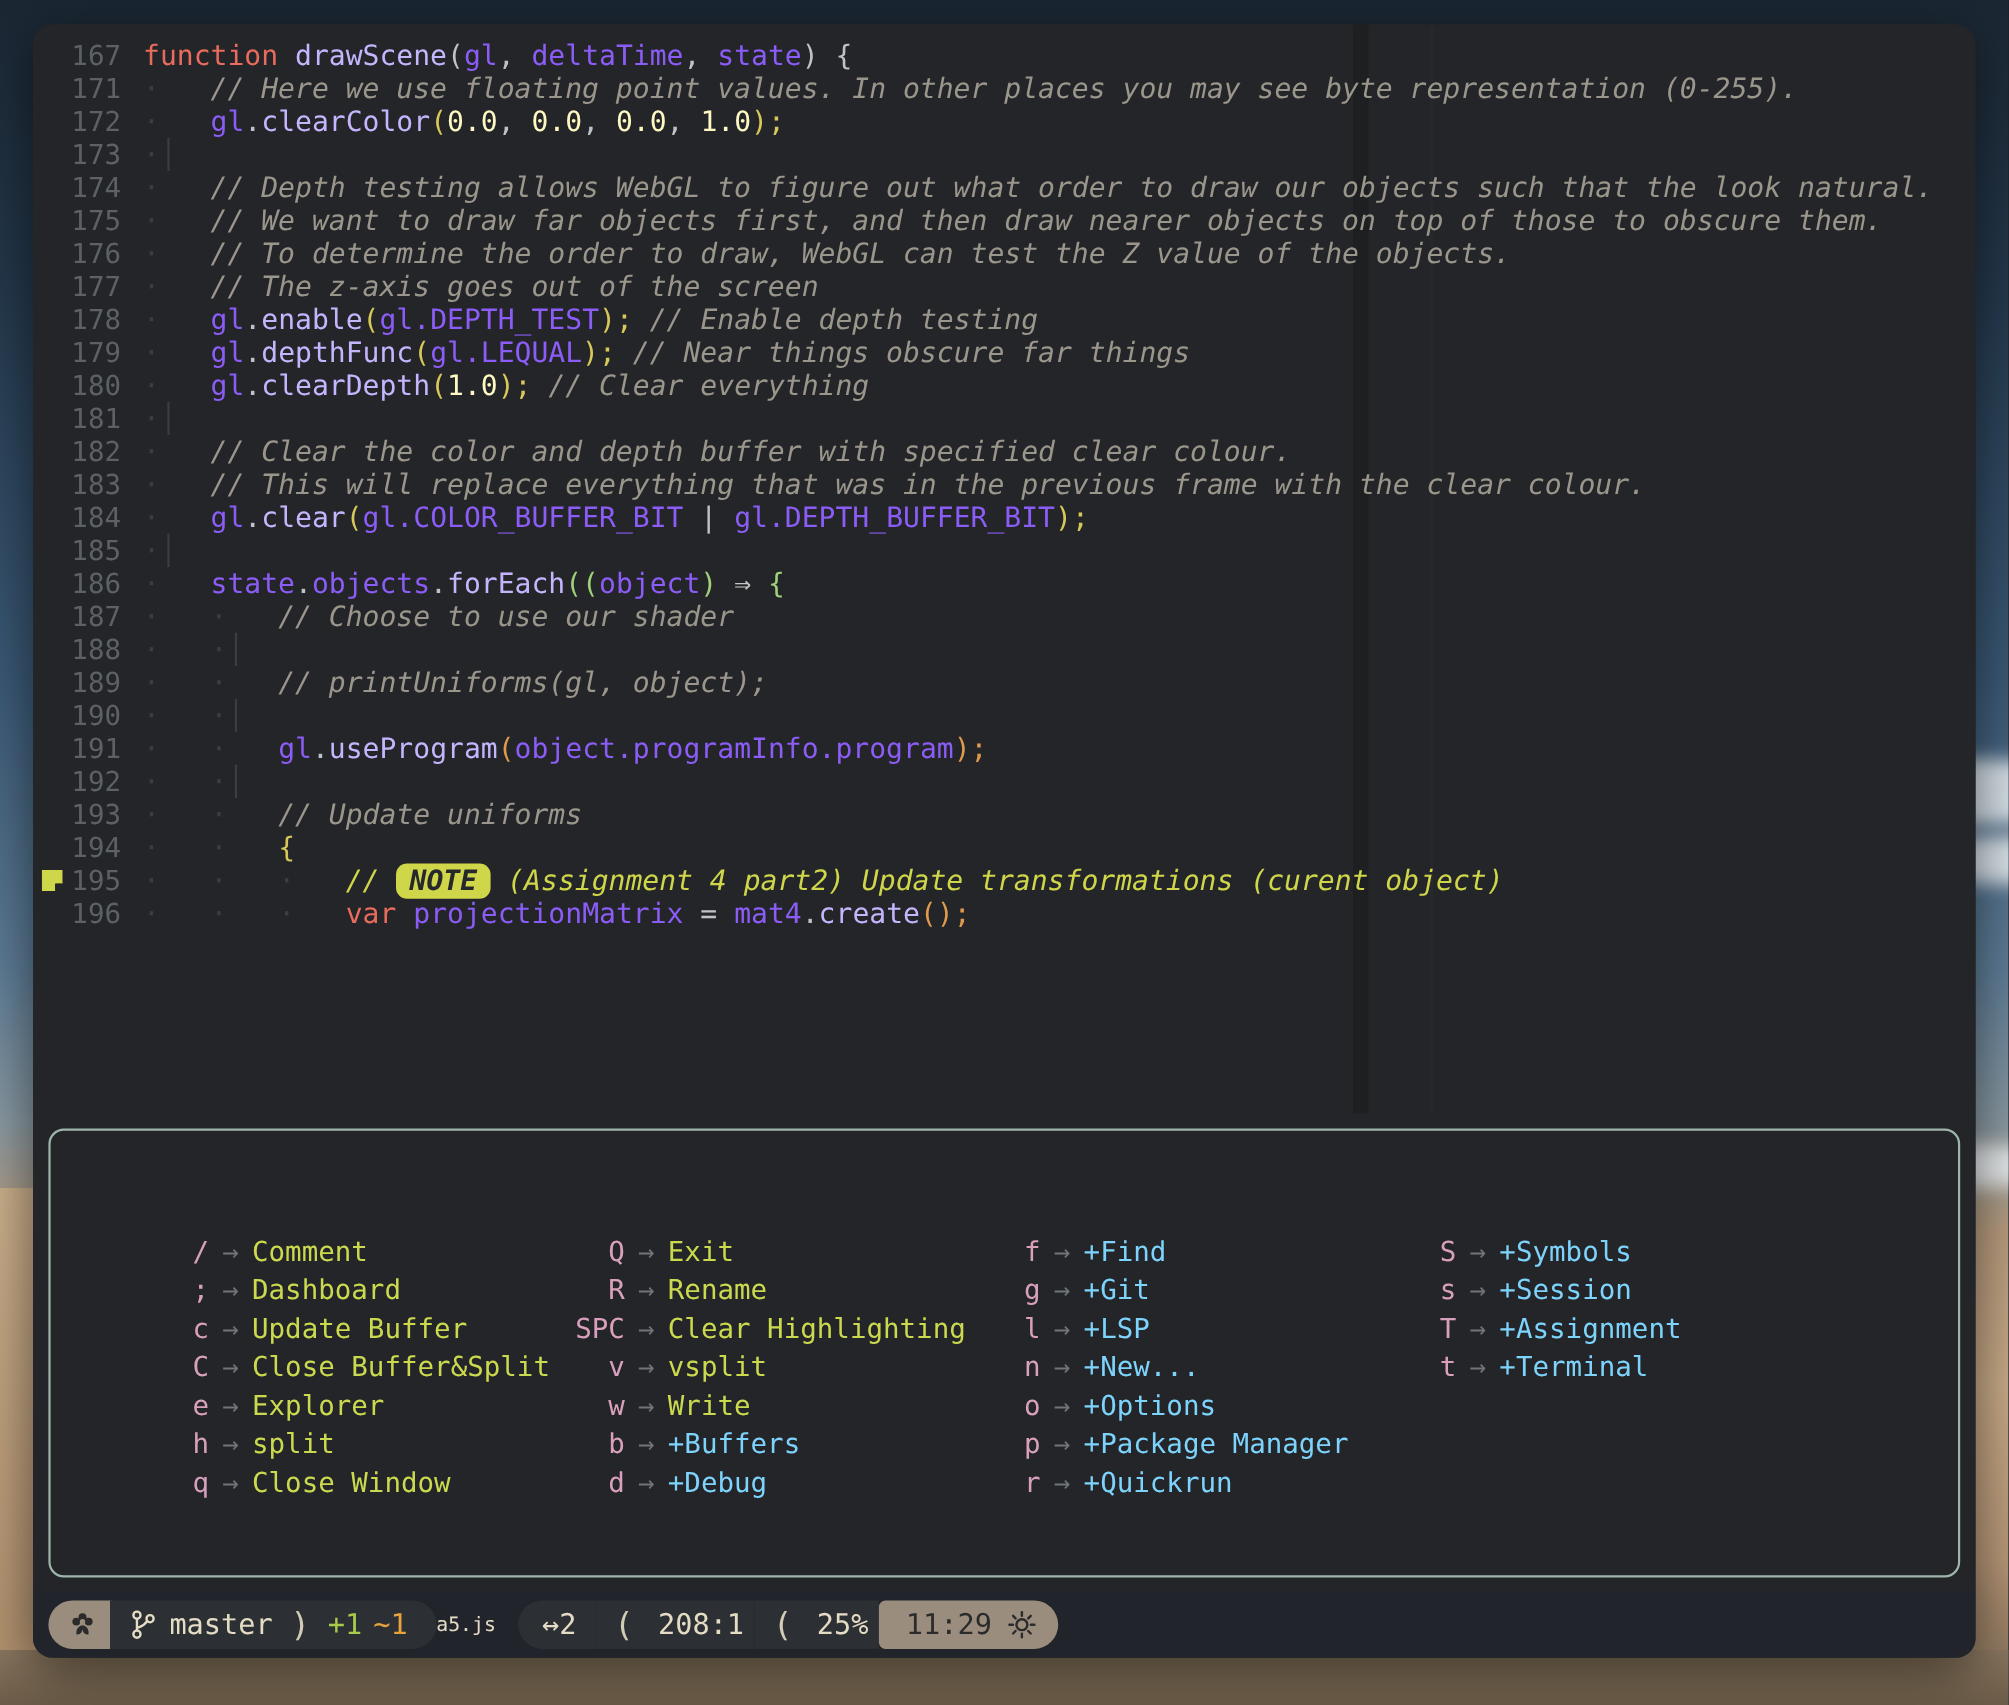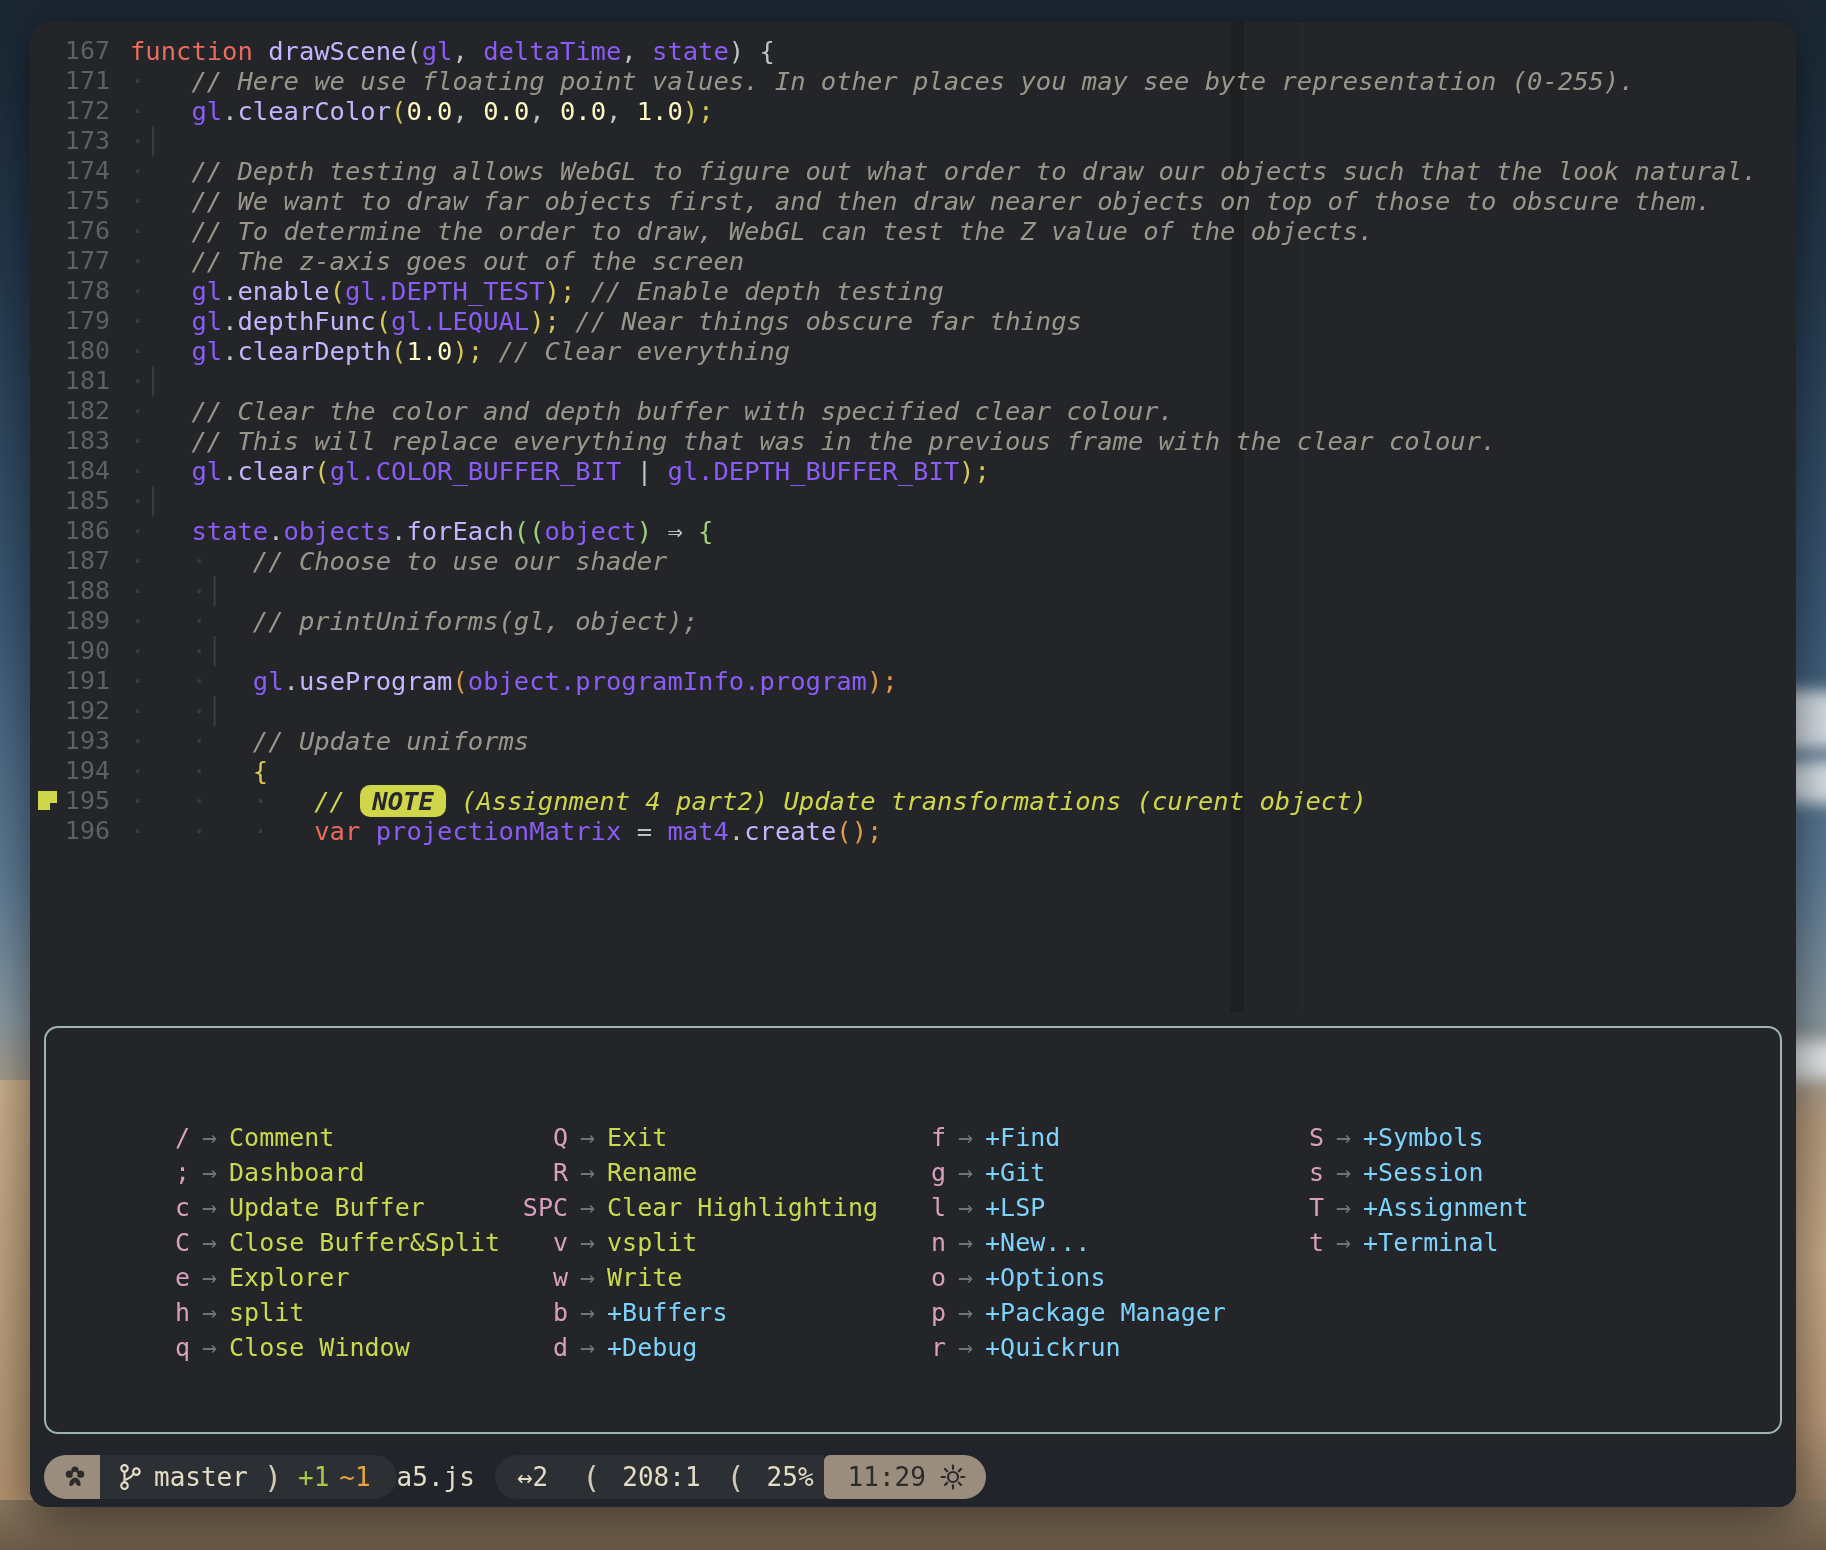--- a/index.html
+++ b/index.html
@@ -220,21 +220,21 @@
     align-items: center;
     padding: 0 26px 0 18px;
     gap: 10px;
     margin-left: -6px;
   }
   .sb-txt { color: #e4dcc4; font-size: 26px; }
   .sb-sep { color: #e4dcc4; font-size: 30px; opacity: .9; padding: 0 6px; }
   .sb-add { color: #a8cc4a; font-size: 26px; }
   .sb-chg { color: #e8a33d; font-size: 26px; }
 
-  .sb-file { color: #e4dcc4; font-size: 26px; padding-right: 20px; }
+  .sb-file { color: #e4dcc4; font-size: 18px; padding-right: 20px; }
   .sb-pill {
     height: 44px;
     background: #2c2f33;
     border-radius: 22px 0 0 22px;
     display: flex;
     align-items: center;
     padding: 0 18px 0 22px;
     gap: 18px;
   }
   .sb-pill2 {

